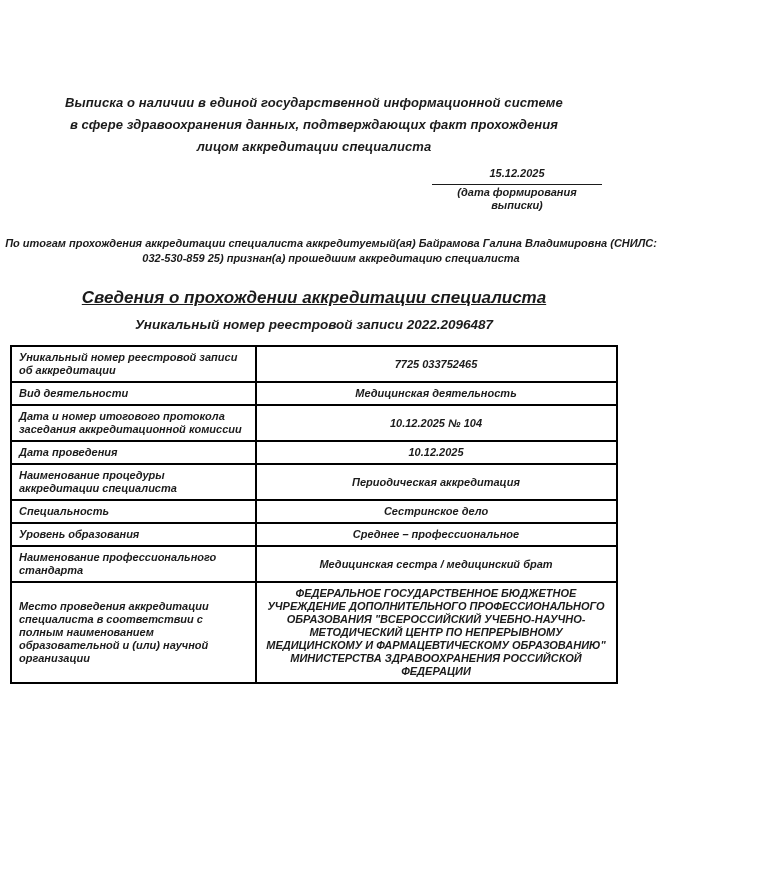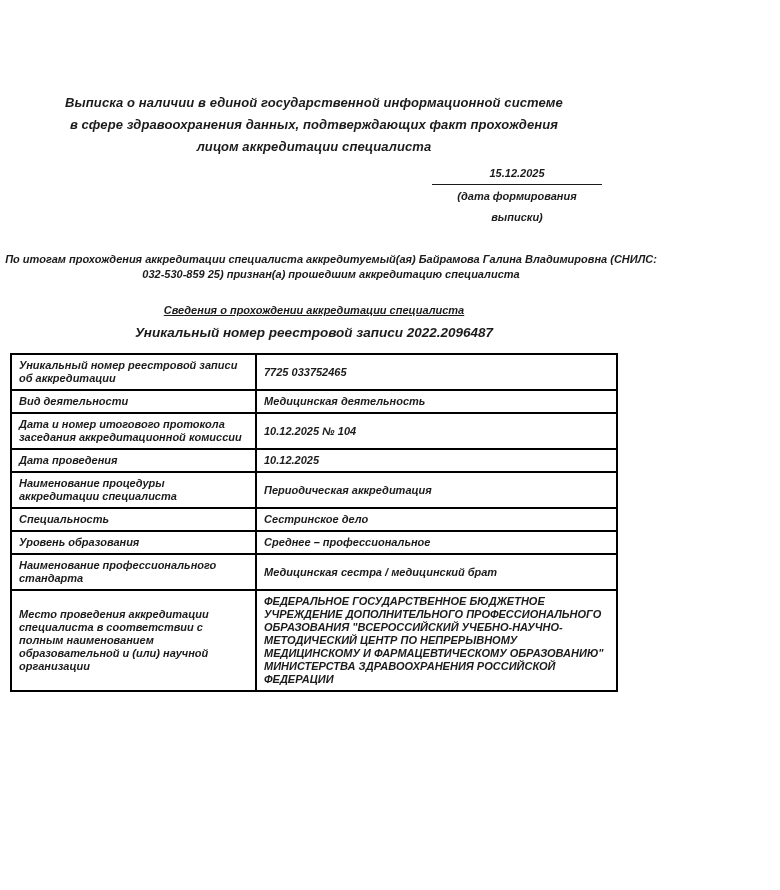--- a/index.html
+++ b/index.html
@@ -34,35 +34,35 @@
     text-align: center;
   }
   .date-value {
     font-size: 11px;
     line-height: 13px;
     padding-bottom: 4px;
     border-bottom: 1.5px solid #1b1b1b;
   }
   .date-caption {
     font-size: 11px;
-    line-height: 21px;
+    line-height: 13px;
     padding-top: 1px;
     text-align: center;
   }
   .intro-paragraph {
     width: 662px;
     margin: 24px auto 0;
     text-align: center;
     font-size: 11px;
     line-height: 15px;
   }
   .section-header {
     margin-top: 22px;
     text-align: center;
-    font-size: 11px;
+    font-size: 17px;
     text-decoration: underline;
   }
   .registry-heading {
     margin-top: 9px;
     text-align: center;
     font-size: 13.5px;
   }
   table.acc-table {
     width: 606px;
     margin: 13px auto 0;
@@ -71,21 +71,21 @@
     font-style: italic;
   }
   table.acc-table td {
     border: 2px solid #000000;
     font-size: 11px;
     line-height: 13px;
     vertical-align: middle;
     padding: 4px 8px 4px 7px;
   }
   td.label-cell { width: 245px; }
-  td.value-cell { width: 361px; }
+  td.value-cell { width: 361px; text-align: center; }
 </style>
 </head>
 <body>
 
 <div class="page">
 
   <div class="doc-title">Выписка о наличии в единой государственной информационной системе в сфере здравоохранения данных, подтверждающих факт прохождения лицом аккредитации специалиста</div>
 
   <div class="date-block">
     <div class="date-value">15.12.2025</div>

